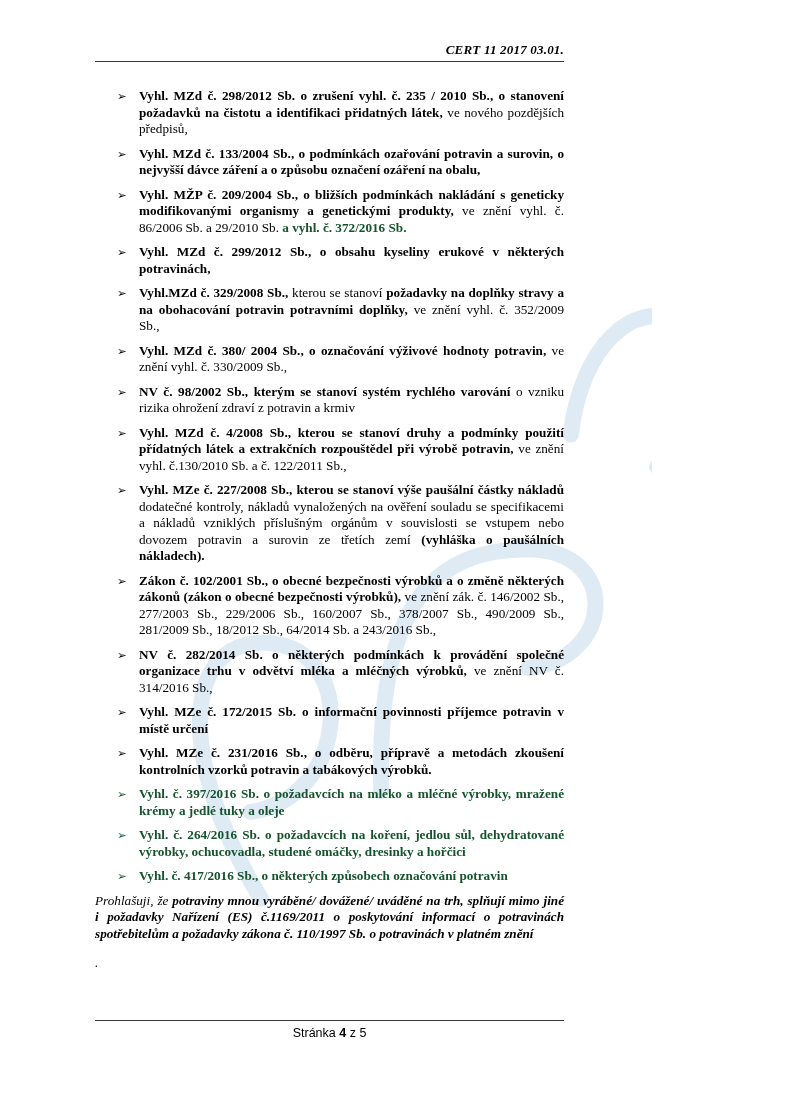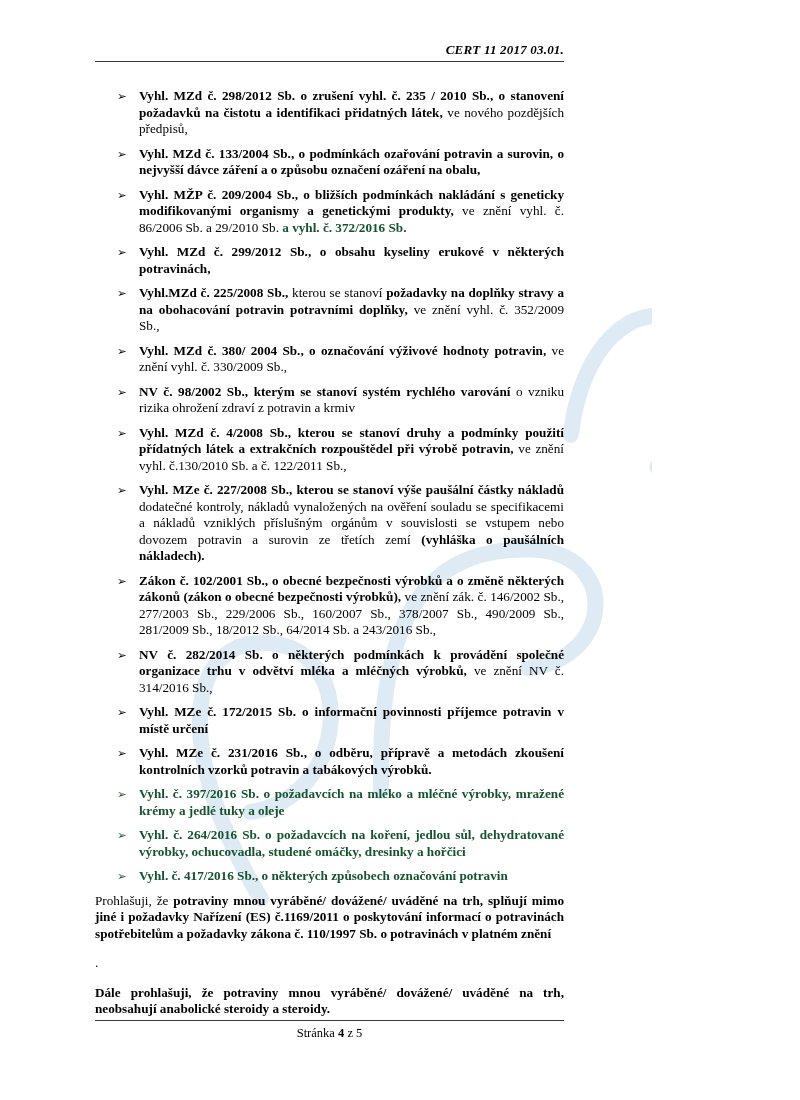--- a/index.html
+++ b/index.html
@@ -9,25 +9,25 @@
   .watermark { position: absolute; inset: 0; z-index: 0; pointer-events: none; }
   .content { position: absolute; left: 95px; right: 88px; top: 42px; z-index: 1; }
   .doc-header { text-align: right; font-size: 13px; font-weight: bold; font-style: italic; letter-spacing: .2px; }
   .header-rule { border-top: 1.5px solid #3a3a3a; margin-top: 3px; }
   .reg-list { margin-top: 26px; }
   .reg-item { display: flex; margin-bottom: 8px; font-size: 13.2px; line-height: 16.5px; }
   .bullet { flex: 0 0 22px; margin-left: 22px; font-size: 11.5px; line-height: 16.5px; }
   .itext { flex: 1; text-align: justify; }
   .b { font-weight: bold; }
   .red { color: #14532d; }
-  .paras { font-size: 13.2px; line-height: 16.5px; }
+  .paras { font-size: 13.2px; line-height: 16.5px; font-style: italic; }
   .para { text-align: justify; margin-bottom: 13px; }
   .footer { position: absolute; left: 95px; right: 88px; top: 1020px; z-index: 1;
             border-top: 1.5px solid #3a3a3a; text-align: center;
-            font-family: Liberation Serif, serif; font-size: 12.5px; padding-top: 5px; }
+            font-family: Liberation Sans, sans-serif; font-size: 12.5px; padding-top: 5px; }
 </style>
 </head>
 <body>
 
 <div class="page">
 
   <svg class="watermark" width="800" height="1100" viewBox="0 0 800 1100">
     <g transform="rotate(-20 400 550)" fill="none" stroke="#b9d3e6" stroke-opacity="0.45" stroke-width="16" stroke-linecap="round">
       <path d="M 150 830 C 115 650, 175 555, 250 595 C 325 635, 265 765, 170 745"></path>
       <path d="M 300 770 C 355 605, 425 555, 525 595 C 605 628, 565 725, 480 705"></path>
@@ -53,21 +53,21 @@
         <div class="reg-item">
           <span class="bullet">➢</span>
           <div class="itext"><span class="b">Vyhl. MŽP č. 209/2004 Sb., o bližších podmínkách nakládání s geneticky modifikovanými organismy a genetickými produkty,</span><span> ve znění vyhl. č. 86/2006 Sb. a 29/2010 Sb. </span><span class="b red">a vyhl. č. 372/2016 Sb.</span></div>
         </div>
         <div class="reg-item">
           <span class="bullet">➢</span>
           <div class="itext"><span class="b">Vyhl. MZd č. 299/2012 Sb., o obsahu kyseliny erukové v některých potravinách,</span></div>
         </div>
         <div class="reg-item">
           <span class="bullet">➢</span>
-          <div class="itext"><span class="b">Vyhl.MZd č. 225/2008 Sb.,</span><span> kterou se stanoví </span><span class="b">požadavky na doplňky stravy a na obohacování potravin potravními doplňky,</span><span> ve znění vyhl. č. 352/2009 Sb.,</span></div>
+          <div class="itext"><span class="b">Vyhl.MZd č. 329/2008 Sb.,</span><span> kterou se stanoví </span><span class="b">požadavky na doplňky stravy a na obohacování potravin potravními doplňky,</span><span> ve znění vyhl. č. 352/2009 Sb.,</span></div>
         </div>
         <div class="reg-item">
           <span class="bullet">➢</span>
           <div class="itext"><span class="b">Vyhl. MZd č. 380/ 2004 Sb., o označování výživové hodnoty potravin,</span><span> ve znění vyhl. č. 330/2009 Sb.,</span></div>
         </div>
         <div class="reg-item">
           <span class="bullet">➢</span>
           <div class="itext"><span class="b">NV č. 98/2002 Sb., kterým se stanoví systém rychlého varování</span><span> o vzniku rizika ohrožení zdraví z potravin a krmiv</span></div>
         </div>
         <div class="reg-item">
@@ -104,21 +104,20 @@
         </div>
         <div class="reg-item">
           <span class="bullet red">➢</span>
           <div class="itext"><span class="b red">Vyhl. č. 417/2016 Sb., o některých způsobech označování potravin</span></div>
         </div>
       </div>
 
     <div class="paras">
         <div class="para"><span>Prohlašuji, že </span><span class="b">potraviny mnou vyráběné/ dovážené/ uváděné na trh, splňují mimo jiné i požadavky Nařízení (ES) č.1169/2011 o poskytování informací o potravinách spotřebitelům a požadavky zákona č. 110/1997 Sb. o potravinách v platném znění</span></div>
         <div class="para"><span>.</span></div>
-        <div class="para"><span class="b">Dále prohlašuji, že potraviny mnou vyráběné/ dovážené/ uváděné na trh, neobsahují anabolické steroidy a steroidy.</span></div>
       </div>
 
   </div>
 
   <div class="footer">
     <span>Stránka </span><span class="b">4</span><span> z </span><span>5</span>
   </div>
 
 </div>
 

